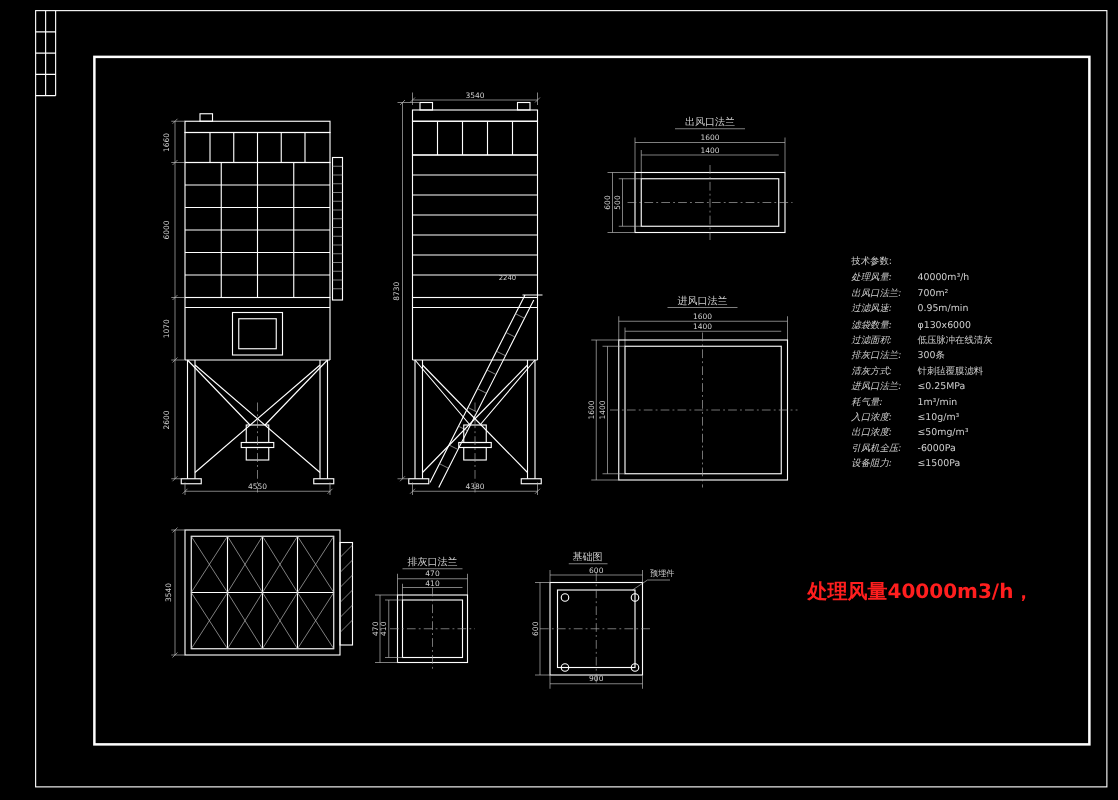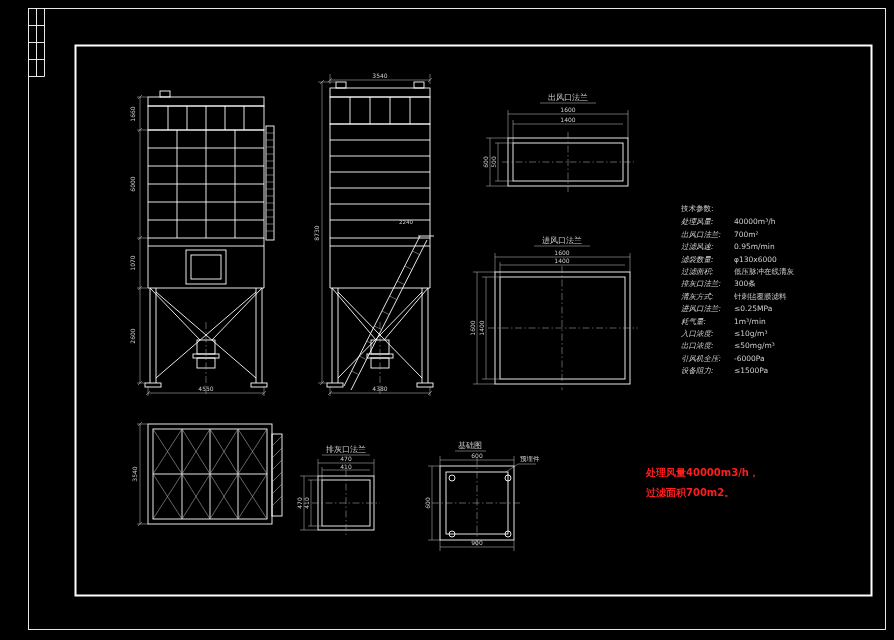--- a/index.html
+++ b/index.html
@@ -22,21 +22,21 @@
 
   .params {
     position:absolute; left:681px; top:203px;
     color: var(--text,#cfcfcf); font-size:7.5px; line-height:12.4px; white-space:nowrap;
   }
   .p-title { margin-bottom:1px; }
   .p-row { display:flex; }
   .p-label { width:53px;font-style:italic; }
   .red-note {
     position:absolute; left:646px; top:463px;
-    color: var(--note_red,#ff1e1e); font-size:10px; font-weight:bold; line-height:20px;
+    color: var(--note_red,#ff1e1e); font-size:16px; font-weight:bold; line-height:20px;
     white-space:nowrap;
   }
 </style>
 </head>
 <body>
 
 <div class="canvas">
 
 <svg width="894" height="640" viewBox="0 0 894 640">
 
@@ -234,16 +234,15 @@
         <span class="p-value">-6000Pa</span>
       </div>
   <div class="p-row">
         <span class="p-label">设备阻力:</span>
         <span class="p-value">≤1500Pa</span>
       </div>
 </div>
 
 <div class="red-note">
   <div>处理风量40000m3/h，</div>
-  <div>过滤面积700m2。</div>
 </div>
 
 </div>
 
 </body></html>

